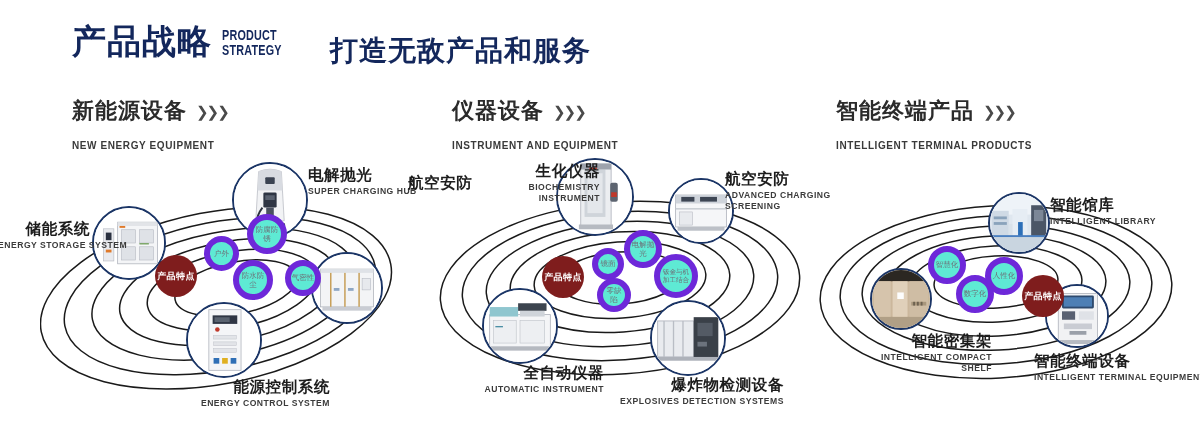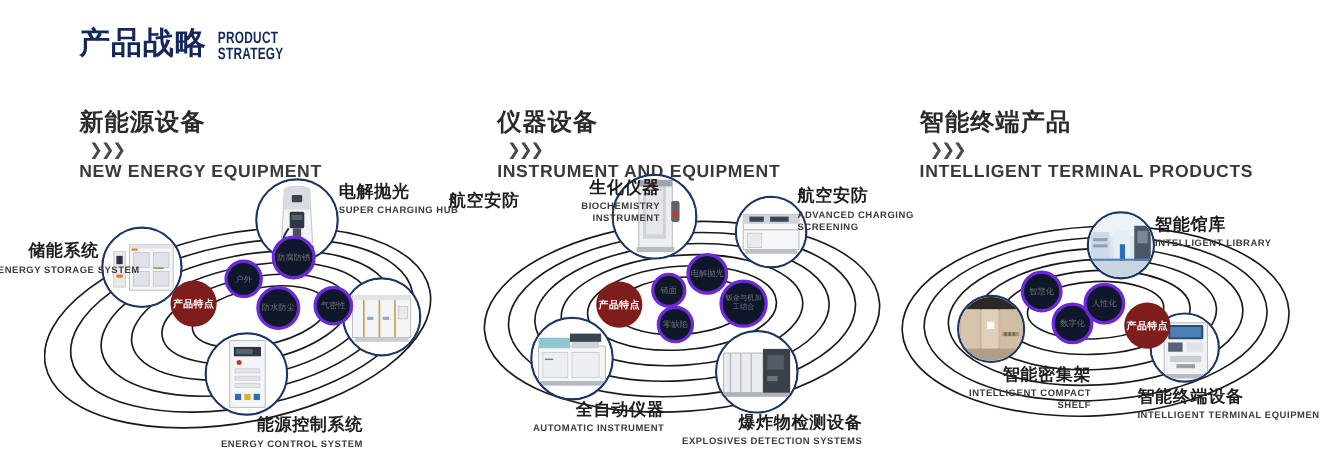--- a/index.html
+++ b/index.html
@@ -7,67 +7,67 @@
     width:1200px;height:422px;
     background:#ffffff;
     font-family:"Liberation Sans","DejaVu Sans",sans-serif;
     overflow:hidden;position:relative;
   }
   .page{position:relative;width:1200px;height:422px;}
 
   
   .header{position:absolute;left:72px;top:24px;display:flex;align-items:flex-start;}
   .h-cn{
-    font-size:28px;font-weight:bold;color:#13275c;
+    font-size:34px;font-weight:bold;color:#13275c;
     letter-spacing:1px;line-height:1.05;white-space:nowrap;
   }
   .h-en{
     margin-left:10px;margin-top:3px;
     color:#13275c;font-weight:bold;font-size:15px;line-height:1.0;
     letter-spacing:.3px;transform:scaleX(.72);transform-origin:left top;
     white-space:nowrap;
   }
   .h-en div{display:block;}
   .h-main{
     position:absolute;left:330px;top:32px;
     font-size:28px;font-weight:bold;color:#13275c;letter-spacing:1px;
     white-space:nowrap;
   }
 
   
   .sec-head{position:absolute;}
   .sec-cn{
     font-size:22px;font-weight:bold;color:#2b2b2b;letter-spacing:1px;
-    white-space:nowrap;display:flex;flex-direction:column;
+    white-space:nowrap;display:flex;align-items:center;
   }
   .chev{
     margin-left:9px;color:#4a4a4a;font-size:15px;letter-spacing:-2px;
     font-weight:bold;transform:translateY(1px);
   }
   .sec-en{
-    margin-top:4px;font-size:16px;font-weight:bold;color:#3a3a3a;
+    margin-top:14px;font-size:10px;font-weight:bold;color:#3a3a3a;
     letter-spacing:.6px;white-space:nowrap;
   }
 
   
   .cluster{position:absolute;width:400px;height:250px;}
   .cluster svg{position:absolute;left:0;top:0;}
 
   
   .node{
     position:absolute;border-radius:50%;
     border:2.6px solid #1b3566;background:#ffffff;
     overflow:hidden;box-sizing:border-box;
   }
   .node .photo{position:absolute;inset:0;display:block;}
 
   
   .bub{
     position:absolute;border-radius:50%;
-    border:3px solid #6d28d9;background:#0f172a;
+    border:6px solid #6d28d9;background:#5eead4;
     color:#6d7078;font-size:7.5px;line-height:1.25;
     display:flex;align-items:center;justify-content:center;
     text-align:center;box-sizing:border-box;font-weight:500;
   }
   .bub.main{
     background:#7f1d1d;border:none;color:#ffffff;
     font-weight:bold;font-size:9px;line-height:1.15;letter-spacing:.4px;
   }
 
   
@@ -83,20 +83,21 @@
 
 <div class="page">
 
   <div class="header">
     <div class="h-cn">产品战略</div>
     <div class="h-en">
       <div>PRODUCT</div>
       <div>STRATEGY</div>
     </div>
   </div>
+  <div class="h-main">打造无敌产品和服务</div>
 
   <div class="sec-head" style="left:72px;top:96px;">
     <div class="sec-cn">
       <span>新能源设备</span>
       <span class="chev">❯❯❯</span>
     </div>
     <div class="sec-en">NEW ENERGY EQUIPMENT</div>
   </div>
 
   <div class="sec-head" style="left:452px;top:96px;">

